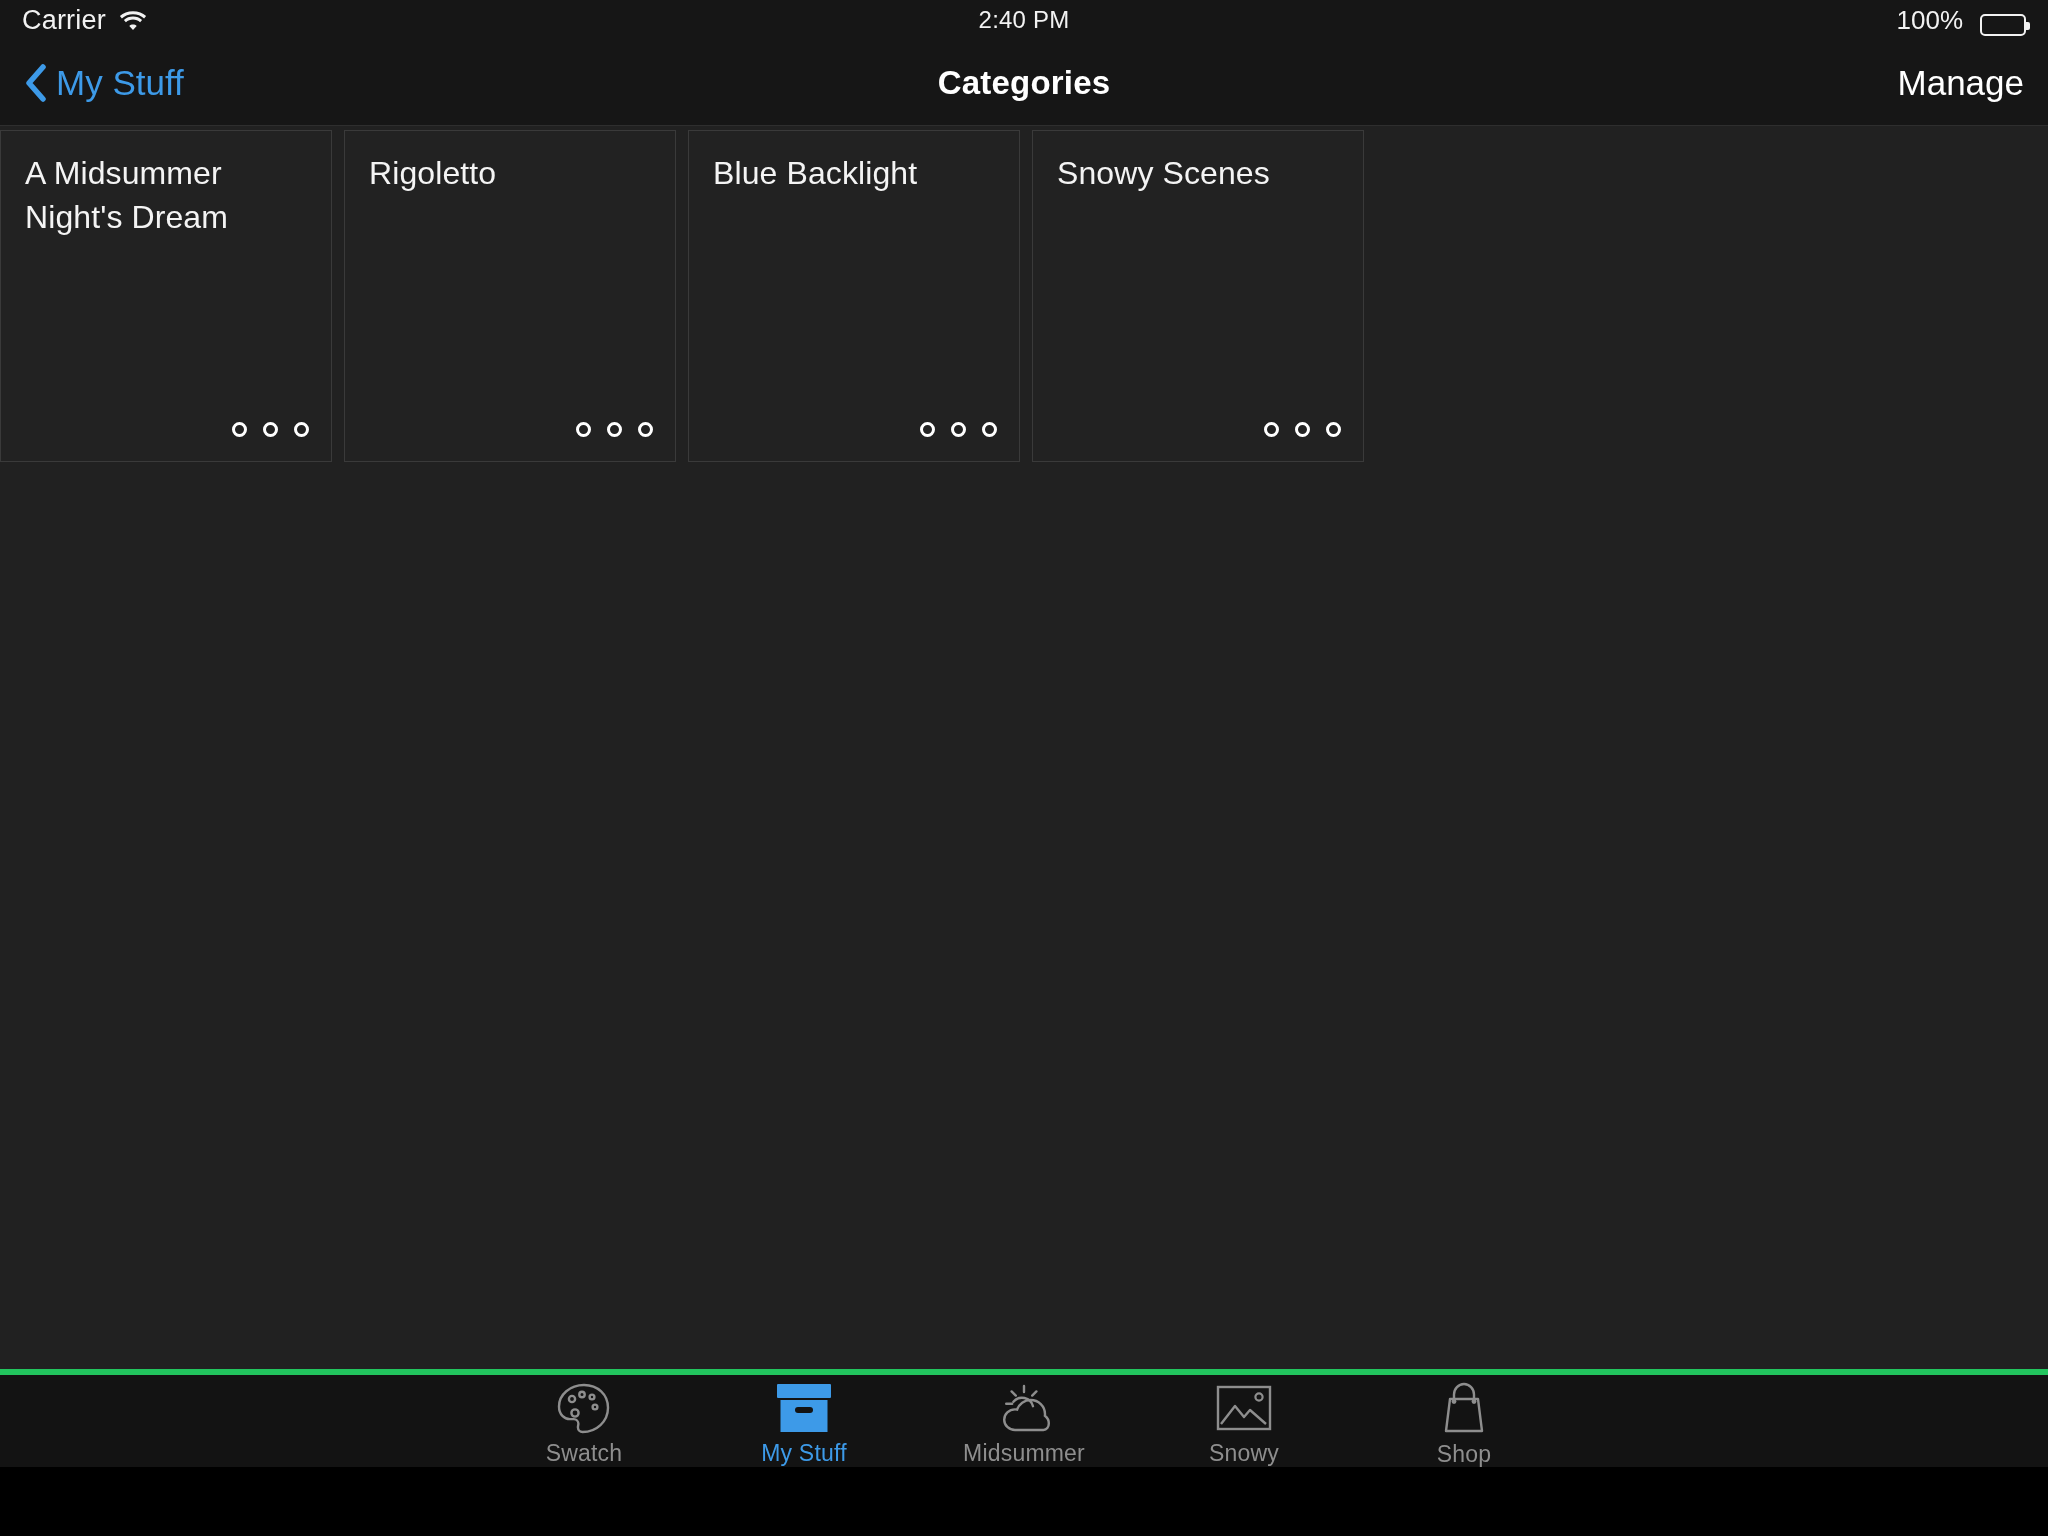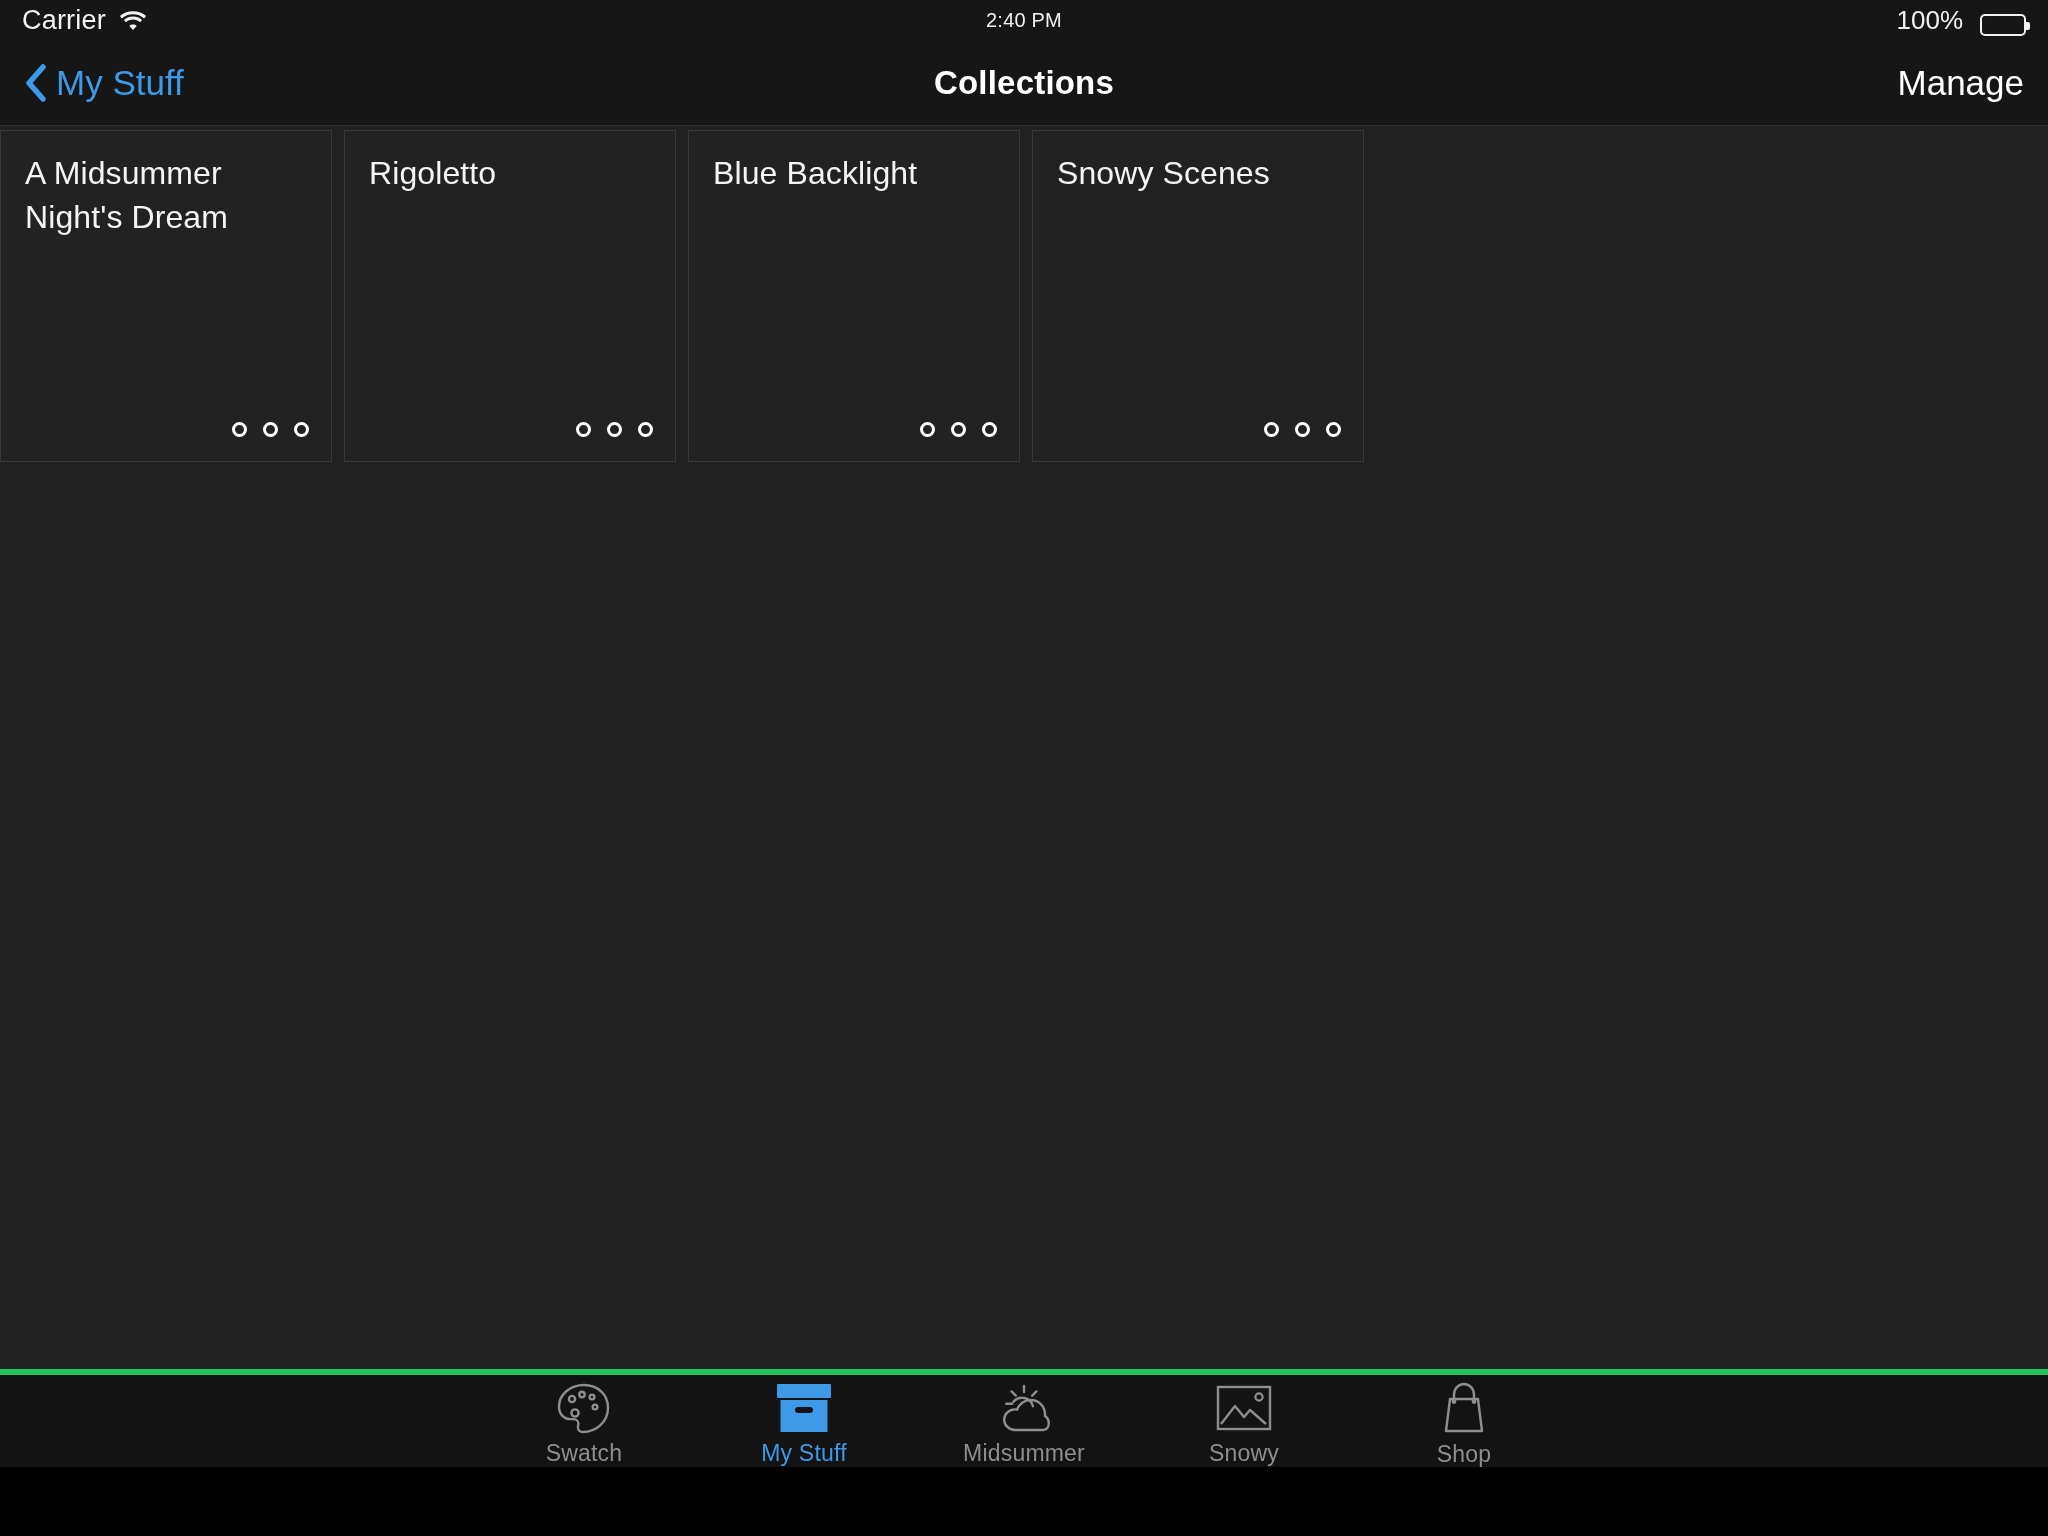--- a/index.html
+++ b/index.html
@@ -33,21 +33,21 @@
     color:#f2f2f2;
     font-size:27px;
     letter-spacing:0.2px;
   }
   .wifi-icon { width:30px; height:22px; display:block; }
   .sb-time {
     position:absolute;
     left:0; right:0;
     text-align:center;
     color:#f2f2f2;
-    font-size:20px;
+    font-size:24px;
     letter-spacing:0.2px;
     pointer-events:none;
   }
   .sb-right {
     margin-left:auto;
     display:flex;
     align-items:flex-end;
     gap:17px;
   }
   .sb-battery-pct { color:#f2f2f2; font-size:26px; }
@@ -213,21 +213,21 @@
 
   <div class="navbar">
     <div class="back-btn">
       <span>
         <svg class="chevron-left" viewBox="0 0 22 38">
           <path d="M19 3L5 19l14 16" fill="none" stroke="#3d9ae8" stroke-width="5.5" stroke-linecap="round" stroke-linejoin="round"></path>
         </svg>
       </span>
       <span>My Stuff</span>
     </div>
-    <div class="nav-title">Collections</div>
+    <div class="nav-title">Categories</div>
     <div class="manage-btn">Manage</div>
   </div>
 
   <div class="content">
     <div class="grid" id="collections-grid">
         <div class="card">
           <div class="card-title">A Midsummer Night's Dream</div>
           <div class="card-dots">
             <span class="dot"></span>
             <span class="dot"></span>

